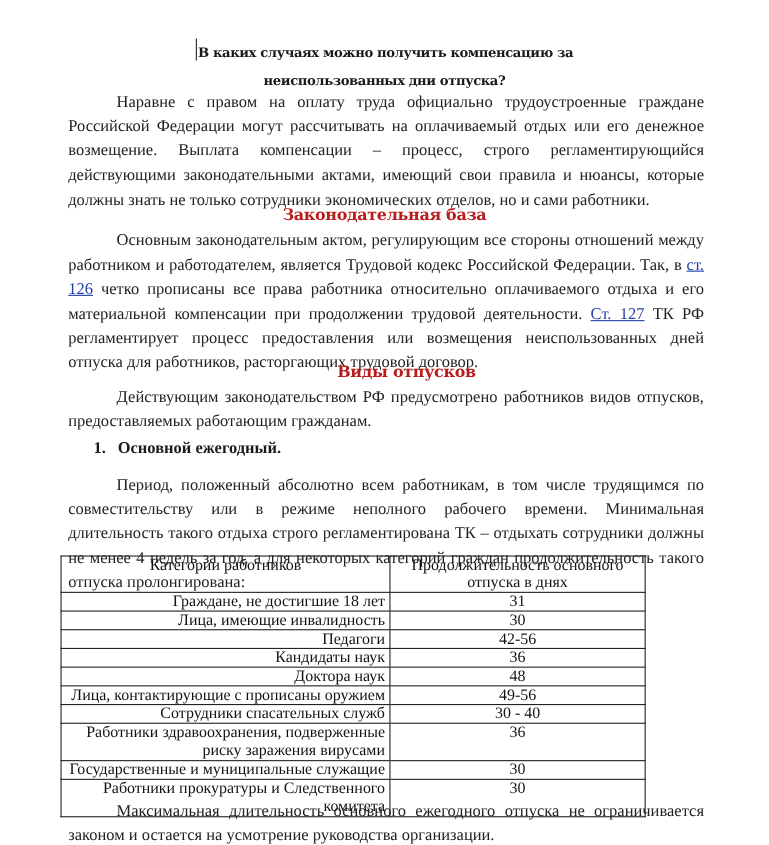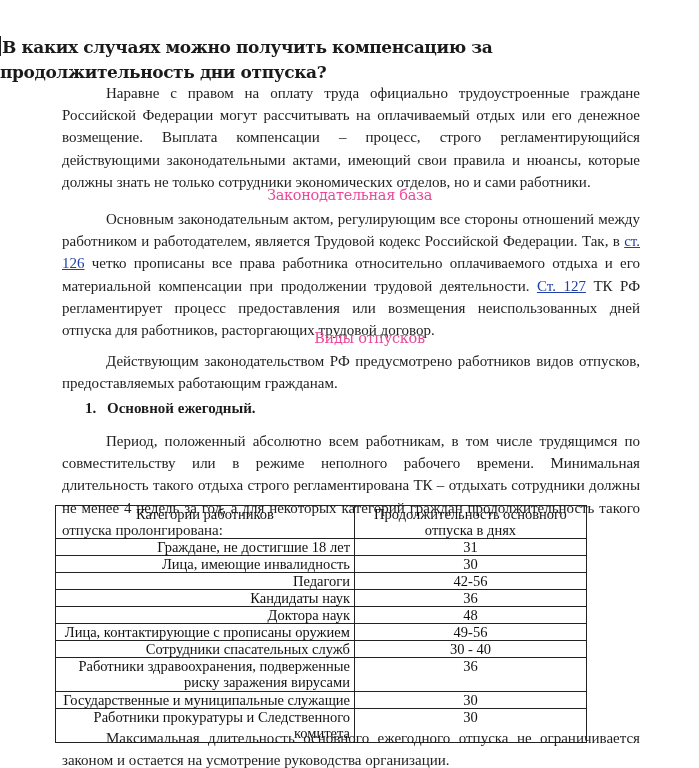--- a/index.html
+++ b/index.html
@@ -19,24 +19,24 @@
       position: absolute;
       left: 0;
       top: 0;
       width: 699px;
       height: 768px;
     }
     .title {
       position: absolute;
       left: 0;
       width: 699px;
-      text-align: left;
+      text-align: center;
       font-family: "DejaVu Serif", serif;
       font-weight: bold;
-      font-size: 17px;
+      font-size: 12px;
       line-height: 25px;
       top: 35px;
       letter-spacing: -0.4px;
       color: #1a1a1a;
     }
     .cursor {
       display: inline-block;
       width: 1px;
       height: 20px;
       background: #222;
@@ -56,24 +56,24 @@
     .para .indent {
       display: inline-block;
       width: 44px;
     }
     .h2 {
       position: absolute;
       left: 0;
       width: 699px;
       text-align: center;
       font-family: "DejaVu Serif", serif;
-      font-weight: normal;
+      font-weight: bold;
       font-size: 14.5px;
       letter-spacing: -0.3px;
-      color: #ec4899;
+      color: #b91c1c;
     }
     .link {
       color: #1f3fa8;
       text-decoration: underline;
     }
     .list-item {
       position: absolute;
       left: 85px;
       top: 400px;
       font-weight: bold;
@@ -115,21 +115,21 @@
       height: 33px;
     }
   </style>
 </head>
 <body>
 
 <div class="page">
 
   <div class="title">
     <div><span class="cursor"></span><span>В каких случаях можно получить компенсацию за</span></div>
-    <div>продолжительность дни отпуска?</div>
+    <div>неиспользованных дни отпуска?</div>
   </div>
 
   <div class="para" style="top:82px;">
     <span class="indent"></span><span>Наравне с правом на оплату труда официально трудоустроенные граждане Российской Федерации могут рассчитывать на оплачиваемый отдых или его денежное возмещение. Выплата компенсации – процесс, строго регламентирующийся действующими законодательными актами, имеющий свои правила и нюансы, которые должны знать не только сотрудники экономических отделов, но и сами работники.</span>
   </div>
 
   <div class="h2" style="top:187px;">Законодательная база</div>
 
   <div class="para" style="top:208px;">
     <span class="indent"></span><span>Основным законодательным актом, регулирующим все стороны отношений между работником и работодателем, является Трудовой кодекс Российской Федерации. Так, в </span><a class="link">ст. 126</a><span> четко прописаны все права работника относительно оплачиваемого отдыха и его материальной компенсации при продолжении трудовой деятельности. </span><a class="link">Ст. 127</a><span> ТК РФ регламентирует процесс предоставления или возмещения неиспользованных дней отпуска для работников, расторгающих трудовой договор.</span>

